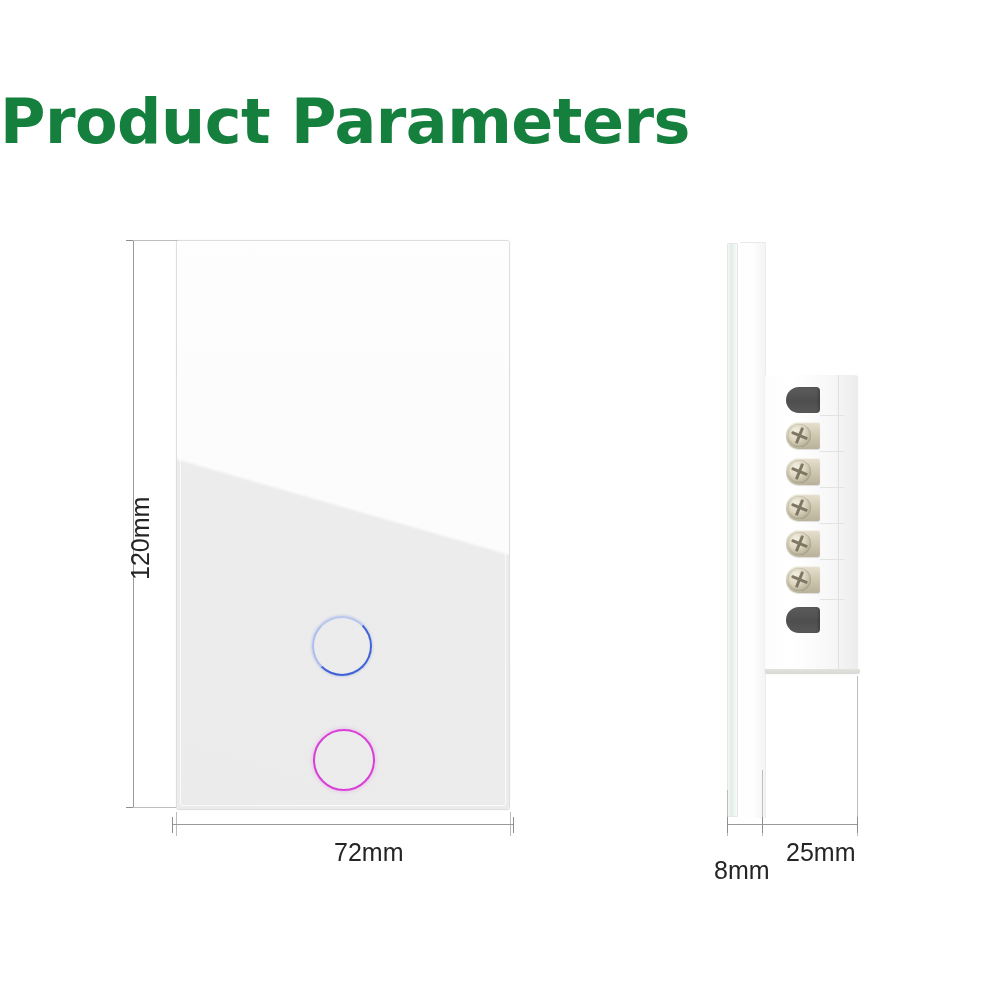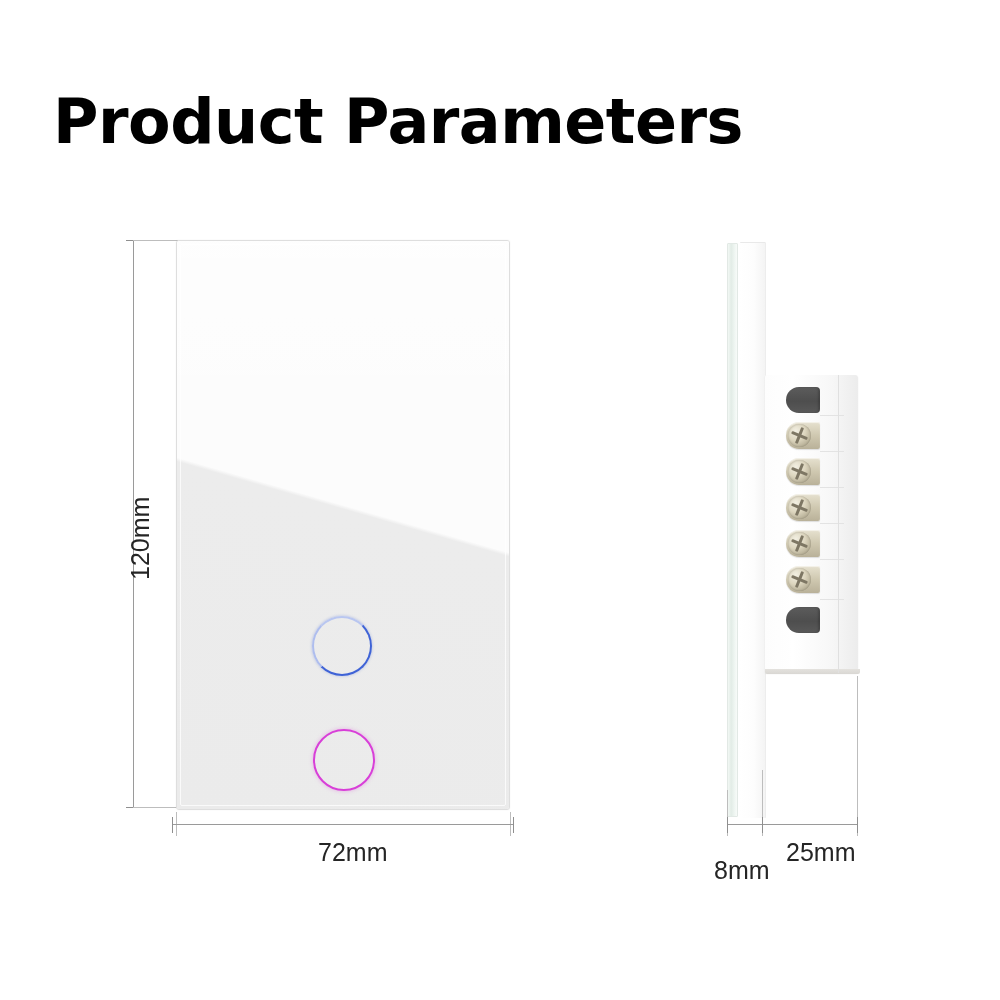--- a/index.html
+++ b/index.html
@@ -14,25 +14,25 @@
     position:relative;
     width:1000px; height:1000px;
     background:#ffffff;
   }
 
   
   #title {
     position:absolute;
     left:0; top:85px;
     width:796px;
-    text-align:center;
+    text-align:left;
     font-size:62px;
     font-weight:bold;
     letter-spacing:-0.5px;
-    color:#000000;
+    color:#15803d;
     font-family:"DejaVu Sans", sans-serif;
     white-space:nowrap;
   }
 
   
   #front-panel {
     position:absolute;
     left:176px; top:240px;
     width:334px; height:570px;
     background:#fbfbfb;
@@ -222,21 +222,21 @@
   .term-shelf {
     position:absolute;
     left:55px;
     width:24px; height:1px;
     background:#e3e3e3;
   }
 
   
   #label-thickness { left:714px; top:856px; }
   #label-depth     { left:786px; top:838px; }
-  #label-width     { left:318px; top:838px; }
+  #label-width     { left:334px; top:838px; }
 </style>
 </head>
 <body>
 
 <div id="page">
 
   <div id="title">Product Parameters</div>
 
   <div class="dim-line-v" style="left:133px; top:240px; height:567px;"></div>
   <div class="dim-tick-h" style="left:126px; top:240px; width:18px;"></div>

